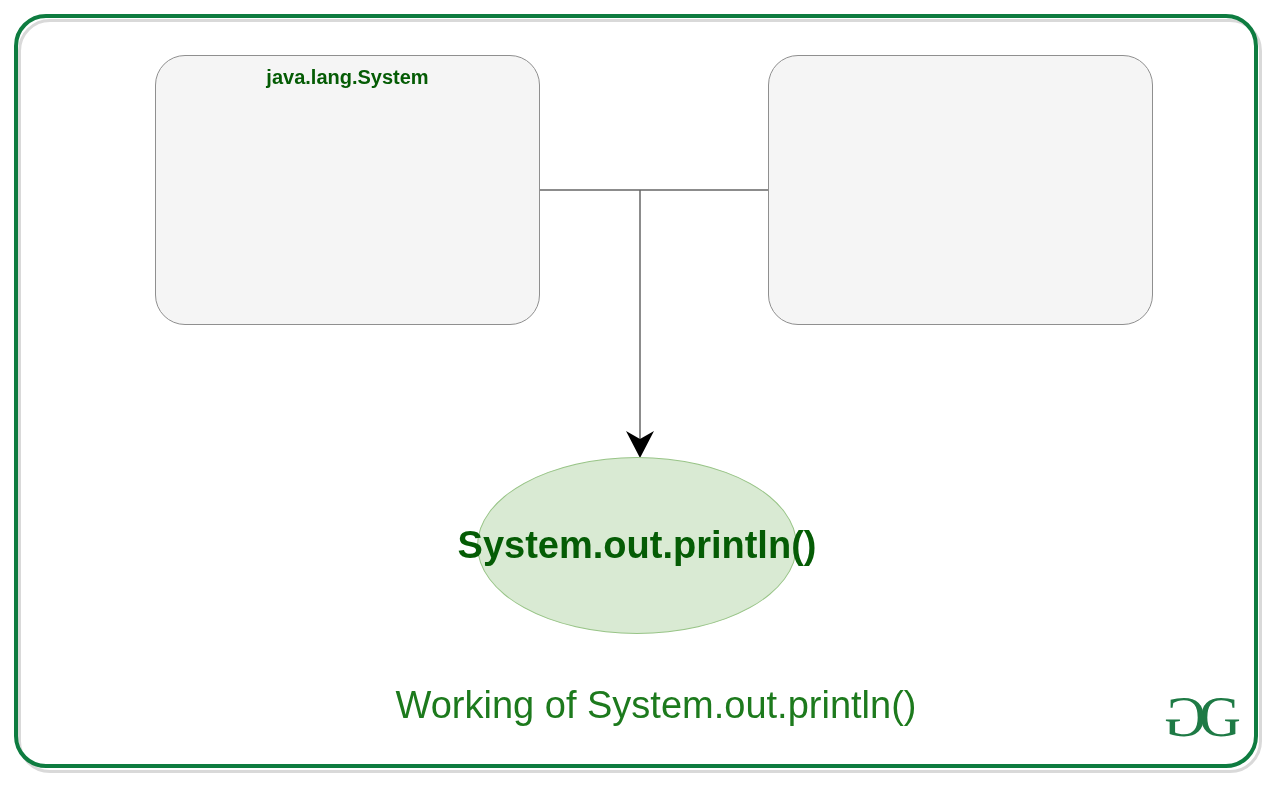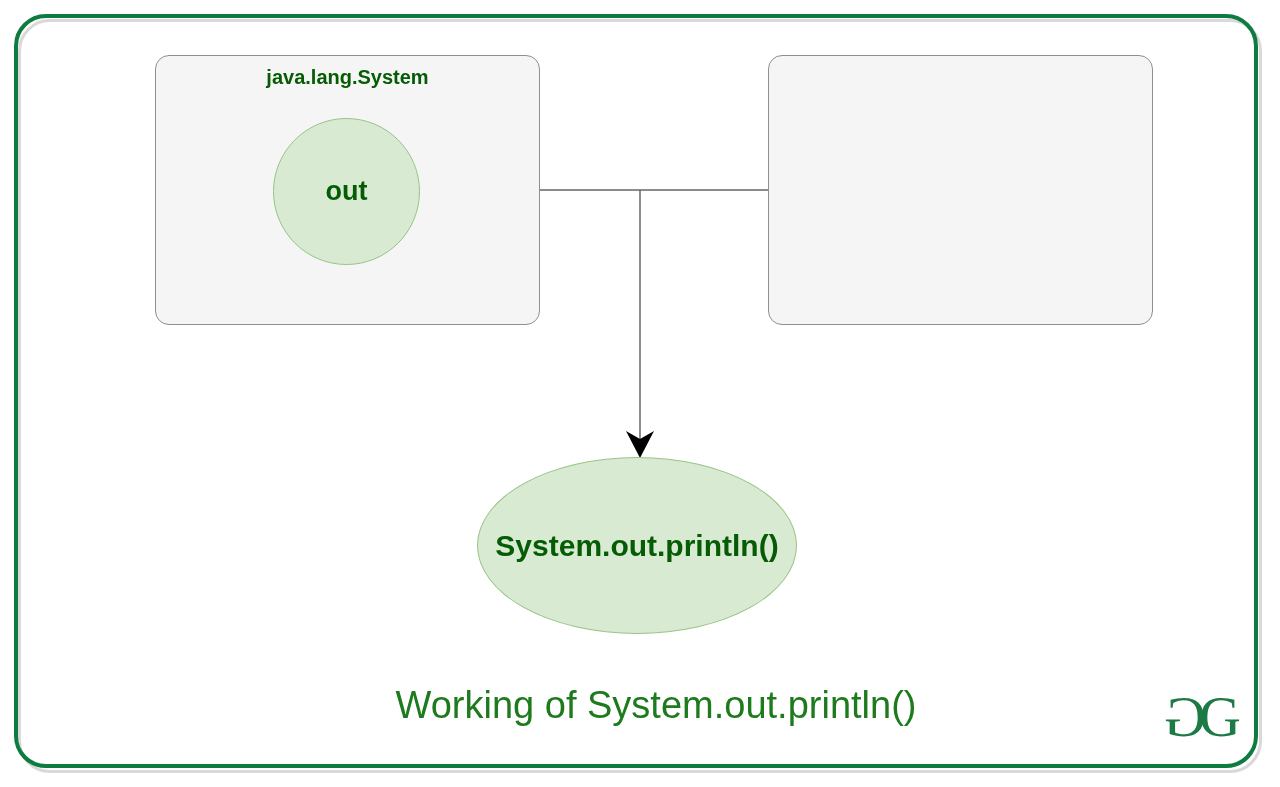--- a/index.html
+++ b/index.html
@@ -24,21 +24,21 @@
     width: 1244px; height: 754px;
     border: 4px solid #0e7c40;
     border-radius: 32px;
     background: transparent;
   }
   .class-box {
     position: absolute;
     width: 385px; height: 270px;
     background: #f5f5f5;
     border: 1px solid #8f8f8f;
-    border-radius: 14px;
+    border-radius: 30px;
   }
   .class-box.left  { left: 155px; top: 55px; }
   .class-box.right { left: 768px; top: 55px; }
   .class-box .box-label {
     margin-top: 10px;
     text-align: center;
     font-size: 20px;
     font-weight: bold;
     color: #055c05;
   }
@@ -65,21 +65,21 @@
   .result-ellipse {
     position: absolute;
     left: 477px; top: 457px;
     width: 320px; height: 177px;
     border-radius: 50%;
     background: #d9ead3;
     border: 1px solid #98c487;
     display: flex;
     align-items: center;
     justify-content: center;
-    font-size: 30px;
+    font-size: 38px;
     font-weight: bold;
     color: #055c05;
   }
   .diagram-title {
     position: absolute;
     left: 16px; top: 684px;
     width: 1280px;
     text-align: center;
     font-size: 38px;
     font-weight: normal;
@@ -105,23 +105,20 @@
   }
 </style>
 </head>
 <body>
 
 <div class="frame-shadow"></div>
 <div class="frame"></div>
 
 <div class="class-box left">
   <div class="box-label">java.lang.System</div>
-  <div class="member-circle">
-    <span>out</span>
-  </div>
 </div>
 
 <div class="class-box right">
 </div>
 
 <svg class="connector-svg" viewBox="0 0 1280 787">
   <line x1="540" y1="190" x2="768" y2="190" stroke="#666666" stroke-width="1.5"></line>
   <line x1="640" y1="190" x2="640" y2="444" stroke="#666666" stroke-width="1.5"></line>
   <path d="M 640 458 L 626 431 L 640 439 L 654 431 Z" fill="#000000" stroke="none"></path>
 </svg>

